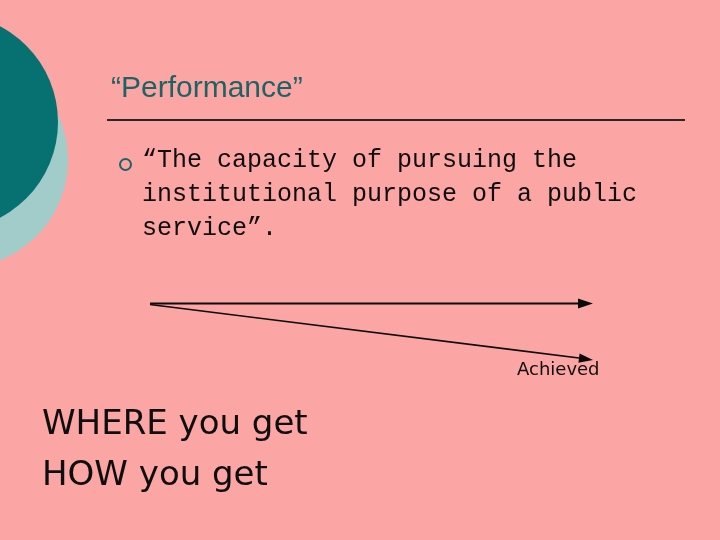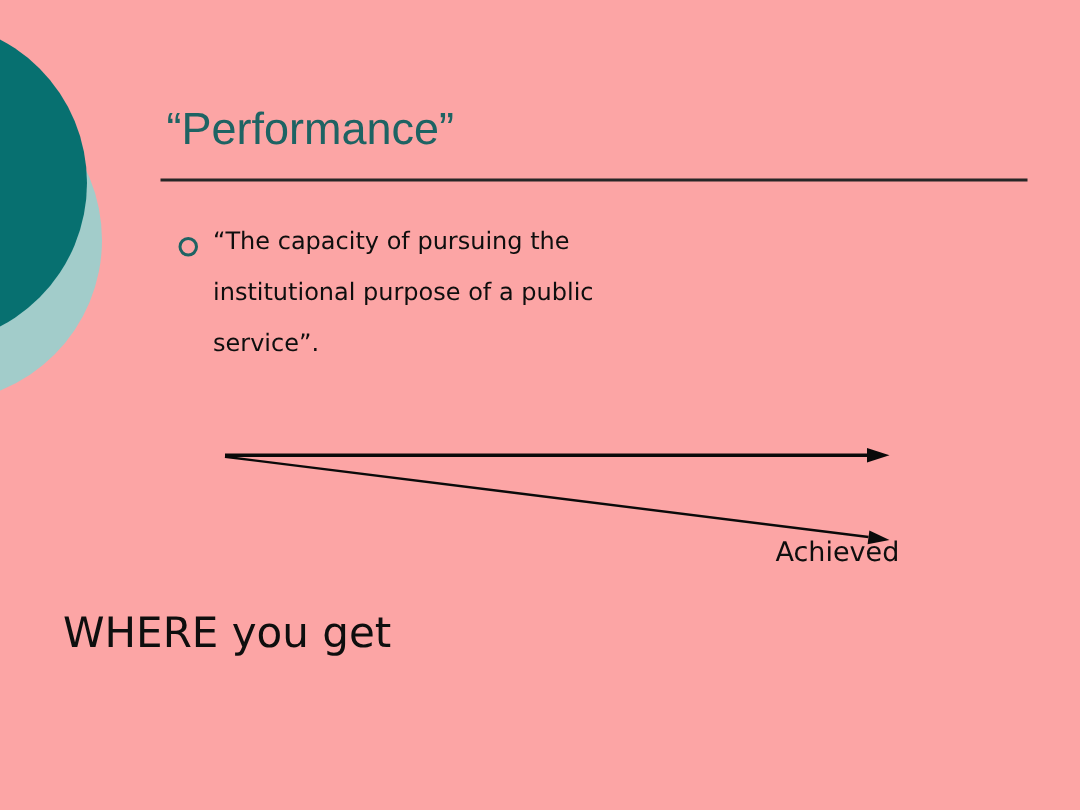--- a/index.html
+++ b/index.html
@@ -77,24 +77,25 @@
     height: 9px;
     border: 2px solid #1E6363;
     border-radius: 50%;
     background: transparent;
   }
   .bullet-text {
     position: absolute;
     left: 23px;
     top: 0;
     width: 500px;
-    font-size: 16px;
+    font-size: 25px;
     line-height: 34px;
     white-space: pre-line;
     color: #0E0E0E;
+    font-family: Liberation Mono, monospace;
   }
 
   
   .label {
     position: absolute;
     font-size: 18px;
     line-height: 22px;
     color: #0E0E0E;
     z-index: 3;
   }
@@ -104,21 +105,21 @@
     position: absolute;
     left: 140px;
     top: 292px;
     z-index: 3;
   }
 
   
   .footer-line {
     position: absolute;
     left: 42px;
-    font-size: 28px;
+    font-size: 34px;
     line-height: 32px;
     color: #0E0E0E;
     z-index: 3;
   }
   .footer-where { top: 406px; }
   .footer-how  { top: 457px; }
 </style>
 </head>
 <body>
 
@@ -145,14 +146,15 @@
     </g>
     <g>
       <line x1="10" y1="12.5" x2="439" y2="66" stroke="#0A0A0A" stroke-width="1.6"></line>
       <polygon points="453,68 438.4,70.8 439.6,61.6" fill="#0A0A0A"></polygon>
     </g>
   </svg>
 
   <div class="label label-achieved">Achieved</div>
 
   <div class="footer-line footer-where">WHERE you get</div>
+  <div class="footer-line footer-how">HOW you get</div>
 
 </div>
 
 </body></html>

